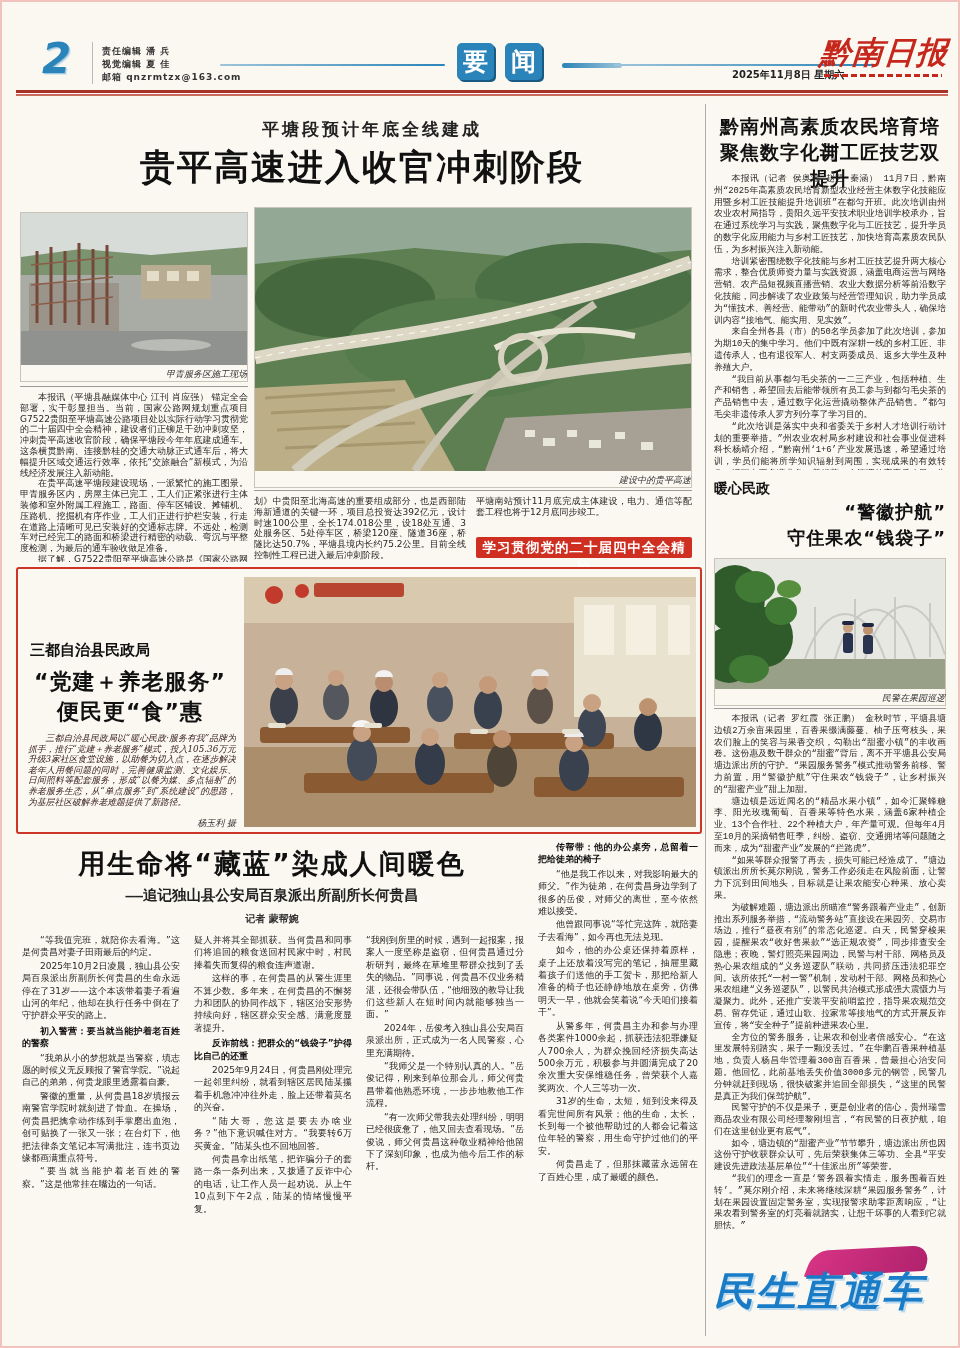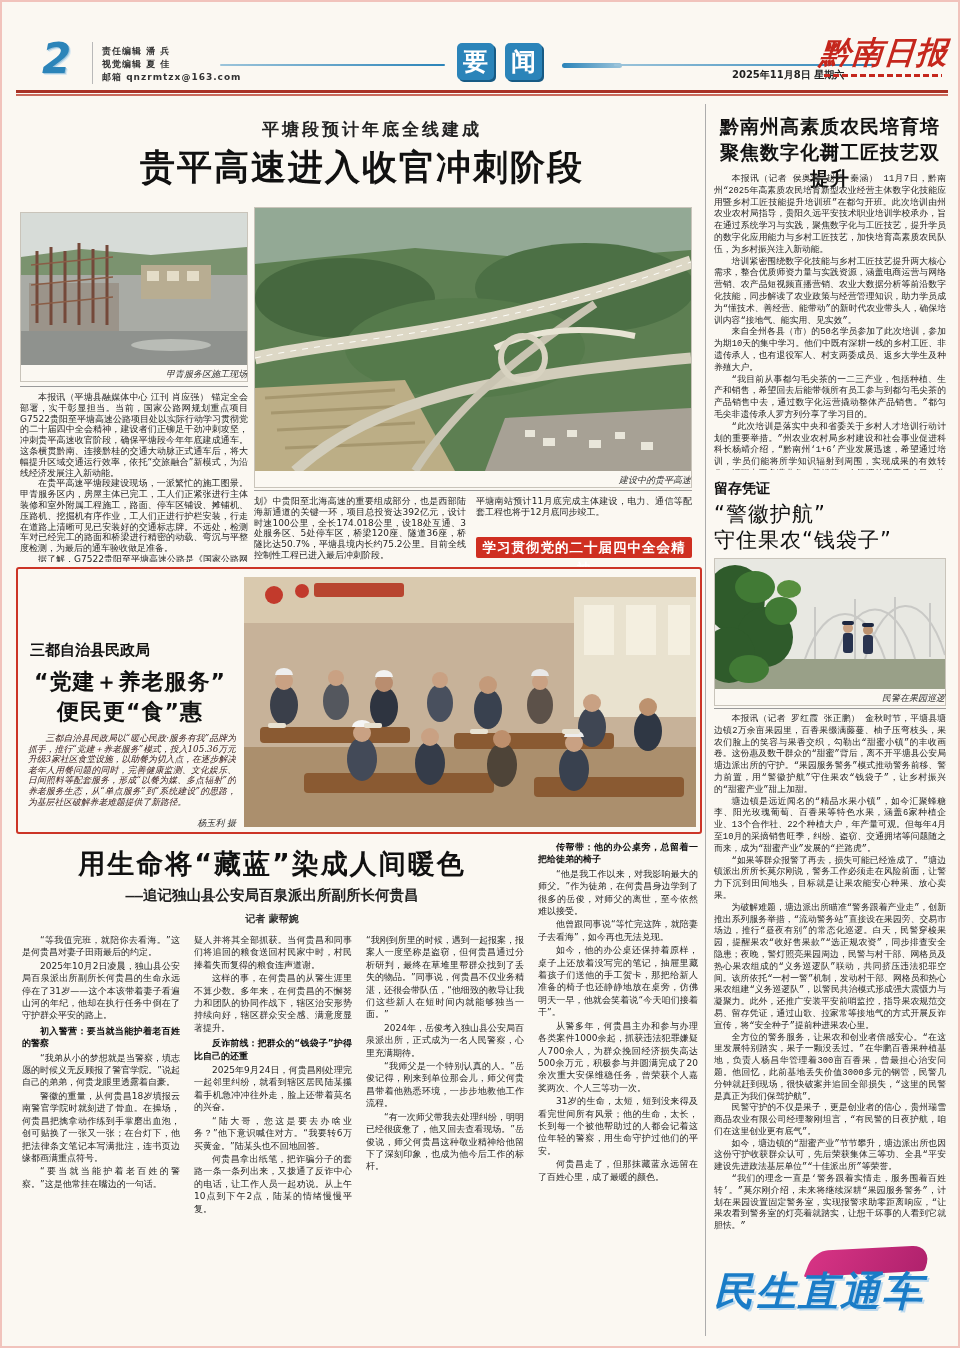--- a/index.html
+++ b/index.html
@@ -58,21 +58,21 @@
   .mem-byline { font-size: 10px; font-weight: 700; text-align: center; color:#333; }
   .mem-col { overflow: hidden; }
   .mem-col p { font-size: 9px; line-height: 12.4px; text-indent: 2em; text-align: justify; color:#262626; margin-bottom: 1px; }
   .mem-col p.colhead { font-weight: 900; color: #111; margin: 3px 0 2px; }
 
   
   .sb-headline { font-size: 19px; font-weight: 900; letter-spacing: 1px; text-align: center; color:#111; }
   .sb-body { overflow: hidden; }
   .sb-body p { font-size: 8.8px; line-height: 11.8px; text-indent: 2em; text-align: justify; color:#262626;font-family:Liberation Mono, monospace; }
   .sb-kicker { font-size: 14px; font-weight: 700; color: #111; }
-  .police-headline { font-size: 21px; font-weight: 400; text-align:left; letter-spacing: 1px; color:#111; }
+  .police-headline { font-size: 18px; font-weight: 700; text-align:right; letter-spacing: 1px; color:#111; }
 
   
   .ms-logo-wrap { }
   .ms-swoosh { position:absolute; left: 96px; top: -16px; width: 118px; height: 26px;
     background: linear-gradient(100deg,#d63384,#b0226d); border-radius: 14px 22px 2px 2px;
     transform: skewX(-24deg) rotate(-3deg); }
   .ms-text { position: relative; font-size: 40px; font-weight: 900; font-style: italic;
     color: #1a7cc7; letter-spacing: 2px; text-shadow: 2px 2px 0 #bcd9ee;
     font-family: "DejaVu Sans", sans-serif; }
 </style>
@@ -286,21 +286,21 @@
   <div class="abs sb-headline" style="left:712px; top:112px; width:232px;">黔南州高素质农民培育培训</div>
   <div class="abs sb-headline" style="left:712px; top:138px; width:232px;">聚焦数字化与工匠技艺双提升</div>
   <div class="abs body-text sb-body" style="left:712px; top:172px; width:232px; height:296px;">
     <p>本报讯（记者 侯奥潮 赵艺 秦涵） 11月7日，黔南州“2025年高素质农民培育新型农业经营主体数字化技能应用暨乡村工匠技能提升培训班”在都匀开班。此次培训由州农业农村局指导，贵阳久远平安技术职业培训学校承办，旨在通过系统学习与实践，聚焦数字化与工匠技艺，提升学员的数字化应用能力与乡村工匠技艺，加快培育高素质农民队伍，为乡村振兴注入新动能。</p>
     <p>培训紧密围绕数字化技能与乡村工匠技艺提升两大核心需求，整合优质师资力量与实践资源，涵盖电商运营与网络营销、农产品短视频直播营销、农业大数据分析等前沿数字化技能，同步解读了农业政策与经营管理知识，助力学员成为“懂技术、善经营、能带动”的新时代农业带头人，确保培训内容“接地气、能实用、见实效”。</p>
     <p>来自全州各县（市）的50名学员参加了此次培训，参加为期10天的集中学习。他们中既有深耕一线的乡村工匠、非遗传承人，也有退役军人、村支两委成员、返乡大学生及种养殖大户。</p>
     <p>“我目前从事都匀毛尖茶的一二三产业，包括种植、生产和销售，希望回去后能带领所有员工参与到都匀毛尖茶的产品销售中去，通过数字化运营撬动整体产品销售。”都匀毛尖非遗传承人罗方列分享了学习目的。</p>
     <p>“此次培训是落实中央和省委关于乡村人才培训行动计划的重要举措。”州农业农村局乡村建设和社会事业促进科科长杨靖介绍，“黔南州‘1+6’产业发展迅速，希望通过培训，学员们能将所学知识辐射到周围，实现成果的有效转化，涌现出更多懂业务、善经营、会管理的高素质农民，为乡村振兴贡献力量。”</p>
   </div>
 
-  <div class="abs sb-kicker" style="left:712px; top:478px;">留存凭证</div>
+  <div class="abs sb-kicker" style="left:712px; top:478px;">暖心民政</div>
   <div class="abs police-headline" style="left:712px; top:498px; width:232px;">“警徽护航”</div>
   <div class="abs police-headline" style="left:712px; top:524px; width:232px;">守住果农“钱袋子”</div>
 
   <figure class="photo-frame" style="left:712px; top:556px; width:232px;">
     <svg width="230" height="130" viewBox="0 0 230 130">
       <rect width="230" height="130" fill="#e8e8e2"></rect>
       <rect y="100" width="230" height="30" fill="#99a088"></rect>
       <g stroke="#c9c9c6" stroke-width="2" fill="none">
         <path d="M90,100 C110,40 150,40 170,100"></path>
         <path d="M120,100 C140,34 180,34 200,100"></path>

